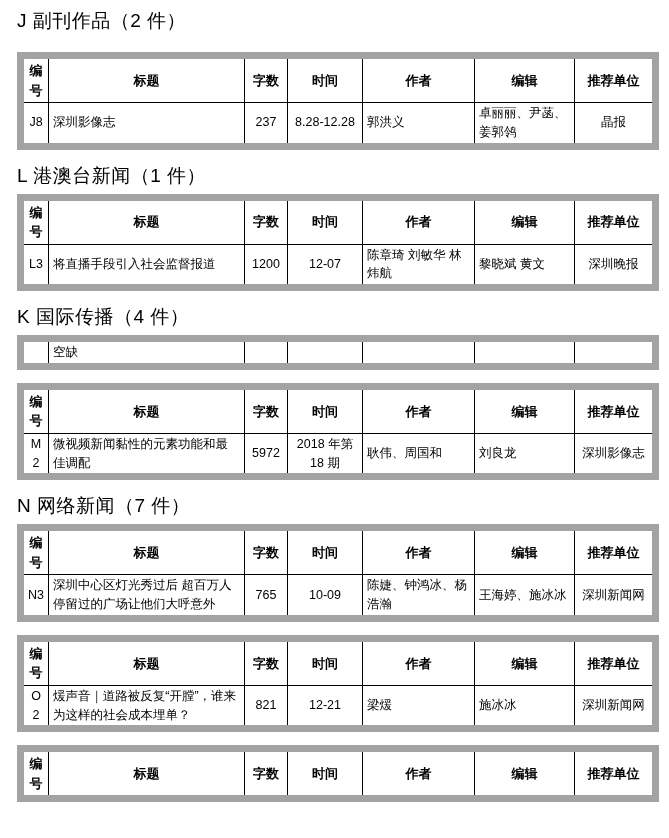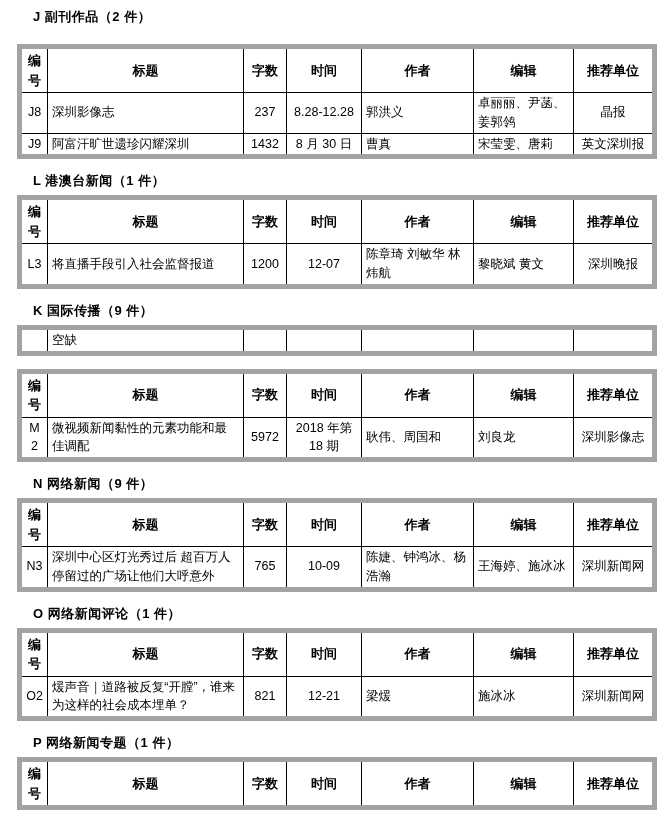--- a/index.html
+++ b/index.html
@@ -6,31 +6,31 @@
   html, body { margin: 0; padding: 0; }
   body {
     width: 669px;
     background: #ffffff;
     color: #000000;
     font-family: "Liberation Sans", "DejaVu Sans", sans-serif;
   }
   .page { padding: 8px 17px 4px 17px; }
   .sec { margin-bottom: 13px; }
   .sec-title {
-    font-size: 13px;
-    font-weight: bold;
-    margin: 0 0 5px 16px;
+    font-size: 19px;
+    font-weight: normal;
+    margin: 0 0 5px 0;
     letter-spacing: 0.5px;
   }
   .sec-title-first { margin-bottom: 18px; }
   .tbl {
     border-collapse: collapse;
     table-layout: fixed;
     width: 635px;
-    border: 5px solid #a3a3a3;
+    border: 7px solid #a3a3a3;
     font-size: 12.5px;
   }
   .tbl th, .tbl td {
     border: 1px solid #000;
     padding: 1px 4px;
     line-height: 1.5;
     vertical-align: middle;
     overflow: hidden;
     word-break: break-all;
   }
@@ -82,29 +82,20 @@
       <tbody>
         <tr>
           <td class="ta-c">J8</td>
           <td class="ta-l">深圳影像志</td>
           <td class="ta-c">237</td>
           <td class="ta-c">8.28-12.28</td>
           <td class="ta-l">郭洪义</td>
           <td class="ta-l">卓丽丽、尹菡、姜郭鸰</td>
           <td class="ta-c">晶报</td>
         </tr>
-        <tr>
-          <td class="ta-c">J9</td>
-          <td class="ta-l">阿富汗旷世遗珍闪耀深圳</td>
-          <td class="ta-c">1432</td>
-          <td class="ta-c">8 月 30 日</td>
-          <td class="ta-l">曹真</td>
-          <td class="ta-l">宋莹雯、唐莉</td>
-          <td class="ta-c">英文深圳报</td>
-        </tr>
       </tbody>
     </table>
   </section>
 
   <section class="sec">
     <h2 class="sec-title">L 港澳台新闻（1 件）</h2>
     <table class="tbl">
       <colgroup>
           <col class="c-id">
           <col class="c-title">
@@ -133,21 +124,21 @@
           <td class="ta-c">12-07</td>
           <td class="ta-l">陈章琦 刘敏华 林炜航</td>
           <td class="ta-l">黎晓斌 黄文</td>
           <td class="ta-c">深圳晚报</td>
         </tr>
       </tbody>
     </table>
   </section>
 
   <section class="sec">
-    <h2 class="sec-title">K 国际传播（9 件）</h2>
+    <h2 class="sec-title">K 国际传播（4 件）</h2>
     <table class="tbl">
       <colgroup>
           <col class="c-id">
           <col class="c-title">
           <col class="c-words">
           <col class="c-time">
           <col class="c-author">
           <col class="c-editor">
           <col class="c-org">
         </colgroup>
@@ -195,21 +186,21 @@
           <td class="ta-c">2018 年第 18 期</td>
           <td class="ta-l">耿伟、周国和</td>
           <td class="ta-l">刘良龙</td>
           <td class="ta-c">深圳影像志</td>
         </tr>
       </tbody>
     </table>
   </section>
 
   <section class="sec">
-    <h2 class="sec-title">N 网络新闻（9 件）</h2>
+    <h2 class="sec-title">N 网络新闻（7 件）</h2>
     <table class="tbl">
       <colgroup>
           <col class="c-id">
           <col class="c-title">
           <col class="c-words">
           <col class="c-time">
           <col class="c-author">
           <col class="c-editor">
           <col class="c-org">
         </colgroup>
@@ -232,21 +223,20 @@
           <td class="ta-c">10-09</td>
           <td class="ta-l">陈婕、钟鸿冰、杨浩瀚</td>
           <td class="ta-l">王海婷、施冰冰</td>
           <td class="ta-c">深圳新闻网</td>
         </tr>
       </tbody>
     </table>
   </section>
 
   <section class="sec">
-    <h2 class="sec-title">O 网络新闻评论（1 件）</h2>
     <table class="tbl">
       <colgroup>
           <col class="c-id">
           <col class="c-title">
           <col class="c-words">
           <col class="c-time">
           <col class="c-author">
           <col class="c-editor">
           <col class="c-org">
         </colgroup>
@@ -269,21 +259,20 @@
           <td class="ta-c">12-21</td>
           <td class="ta-l">梁煖</td>
           <td class="ta-l">施冰冰</td>
           <td class="ta-c">深圳新闻网</td>
         </tr>
       </tbody>
     </table>
   </section>
 
   <section class="sec">
-    <h2 class="sec-title">P 网络新闻专题（1 件）</h2>
     <table class="tbl">
       <colgroup>
           <col class="c-id">
           <col class="c-title">
           <col class="c-words">
           <col class="c-time">
           <col class="c-author">
           <col class="c-editor">
           <col class="c-org">
         </colgroup>

